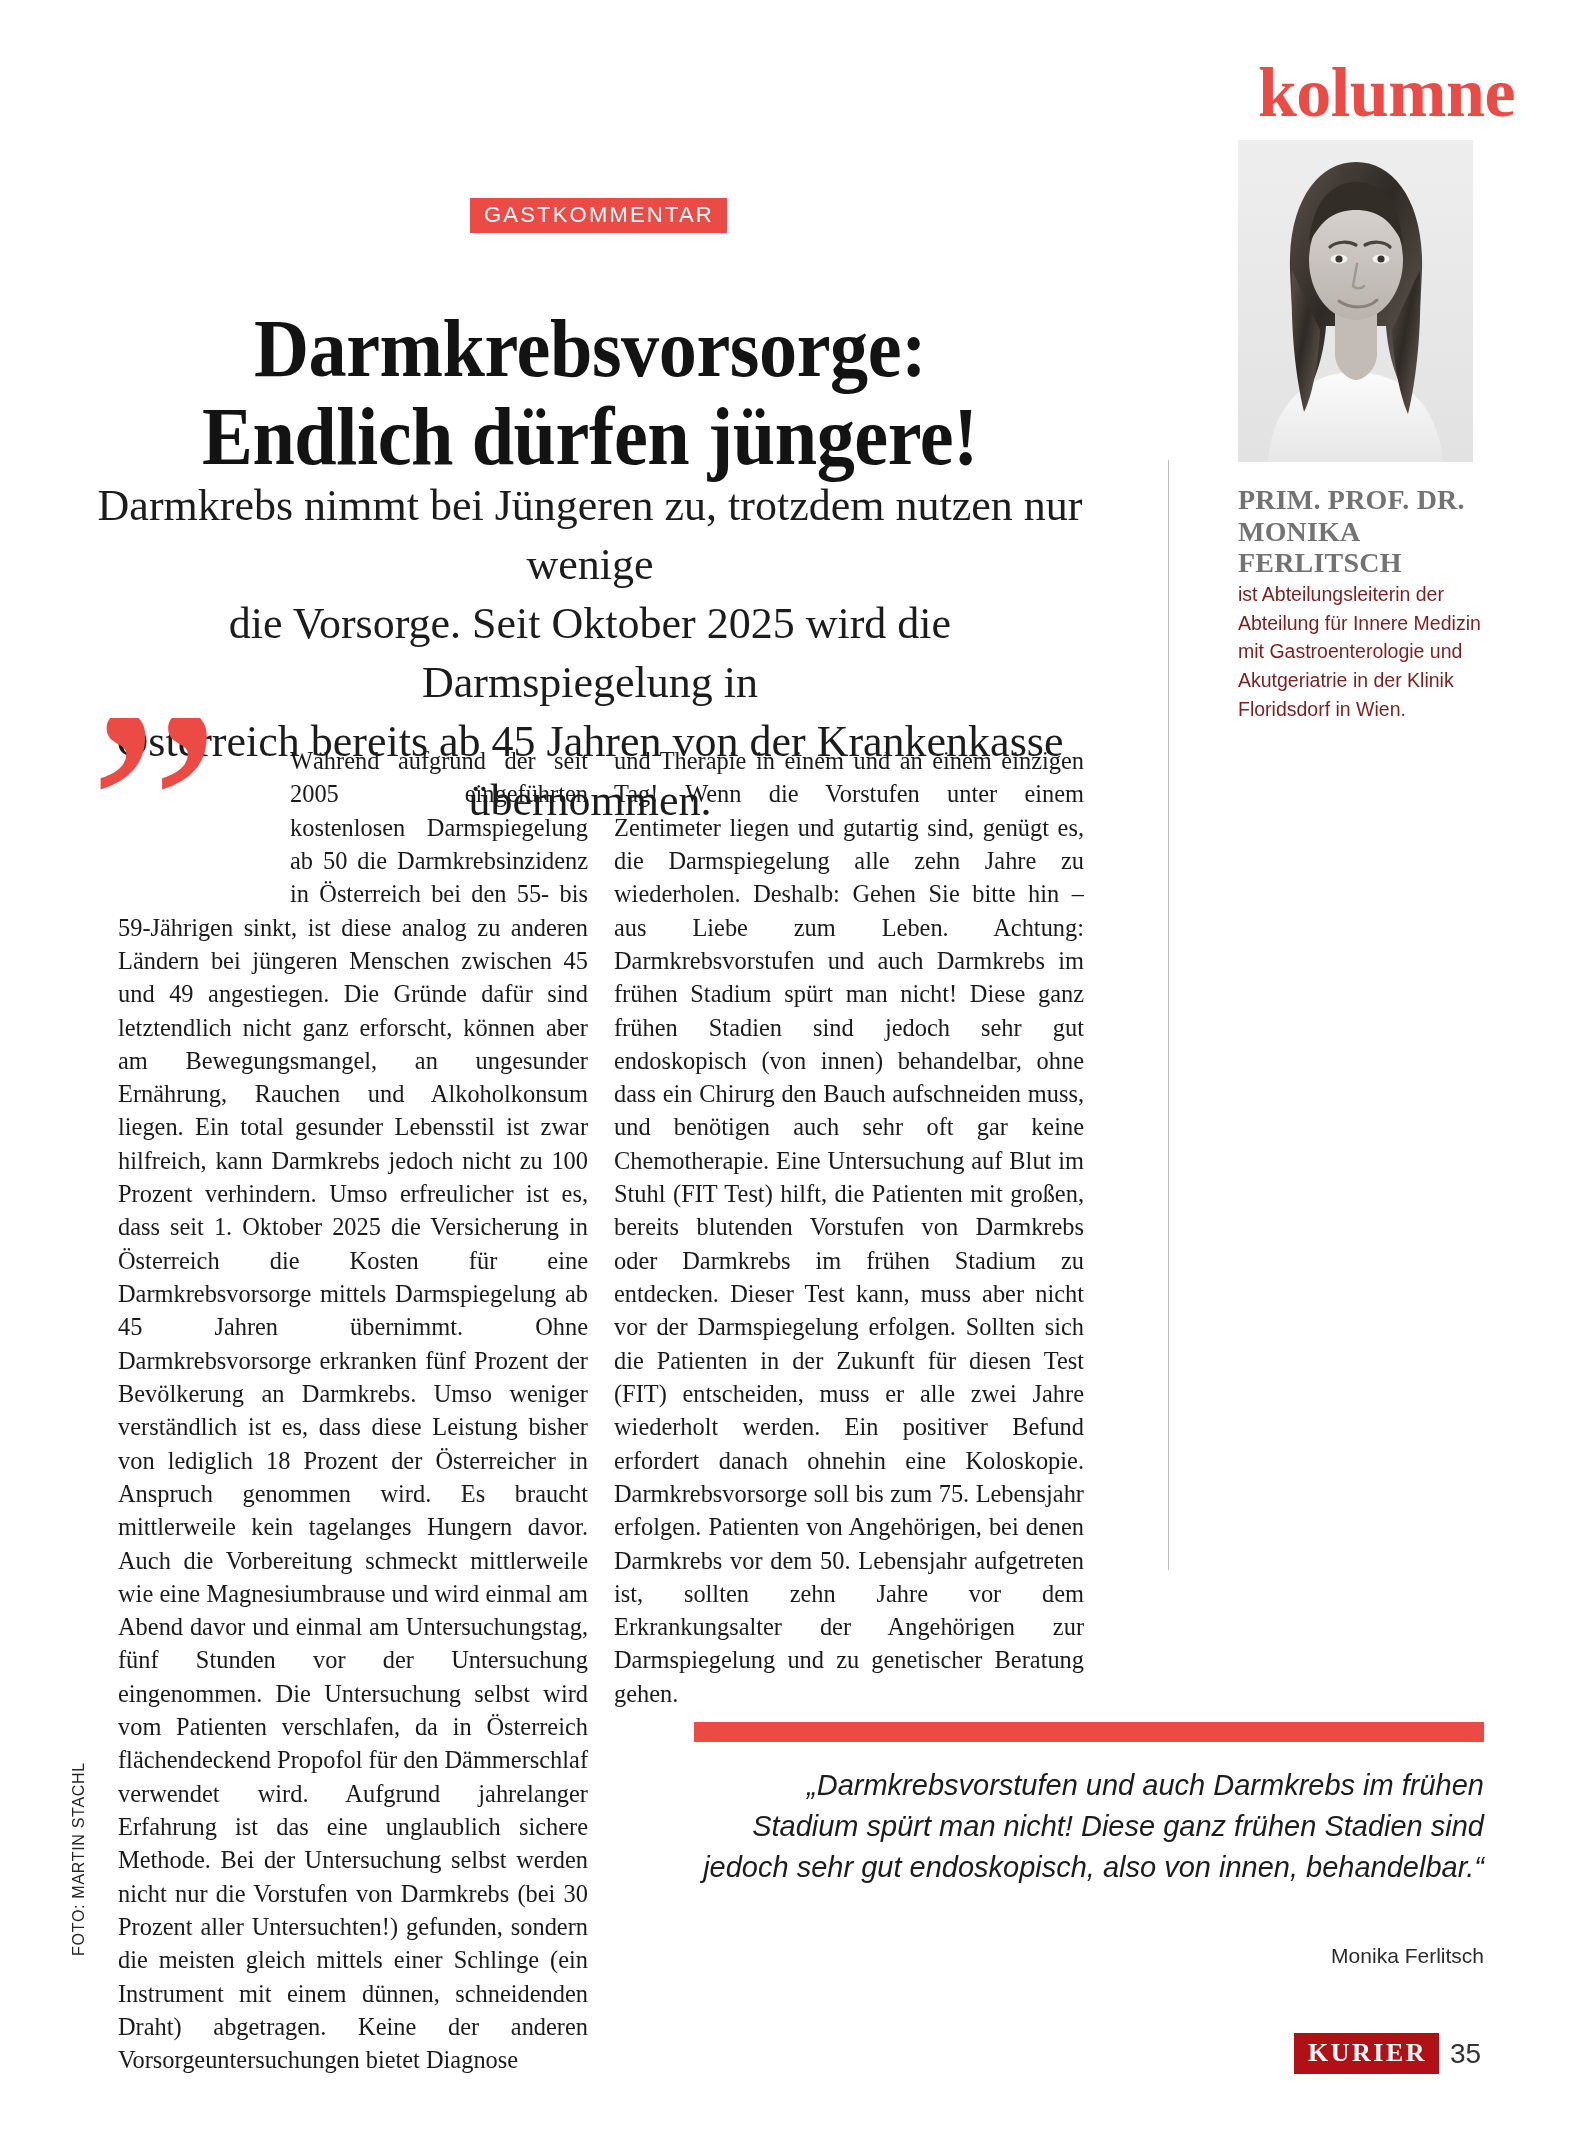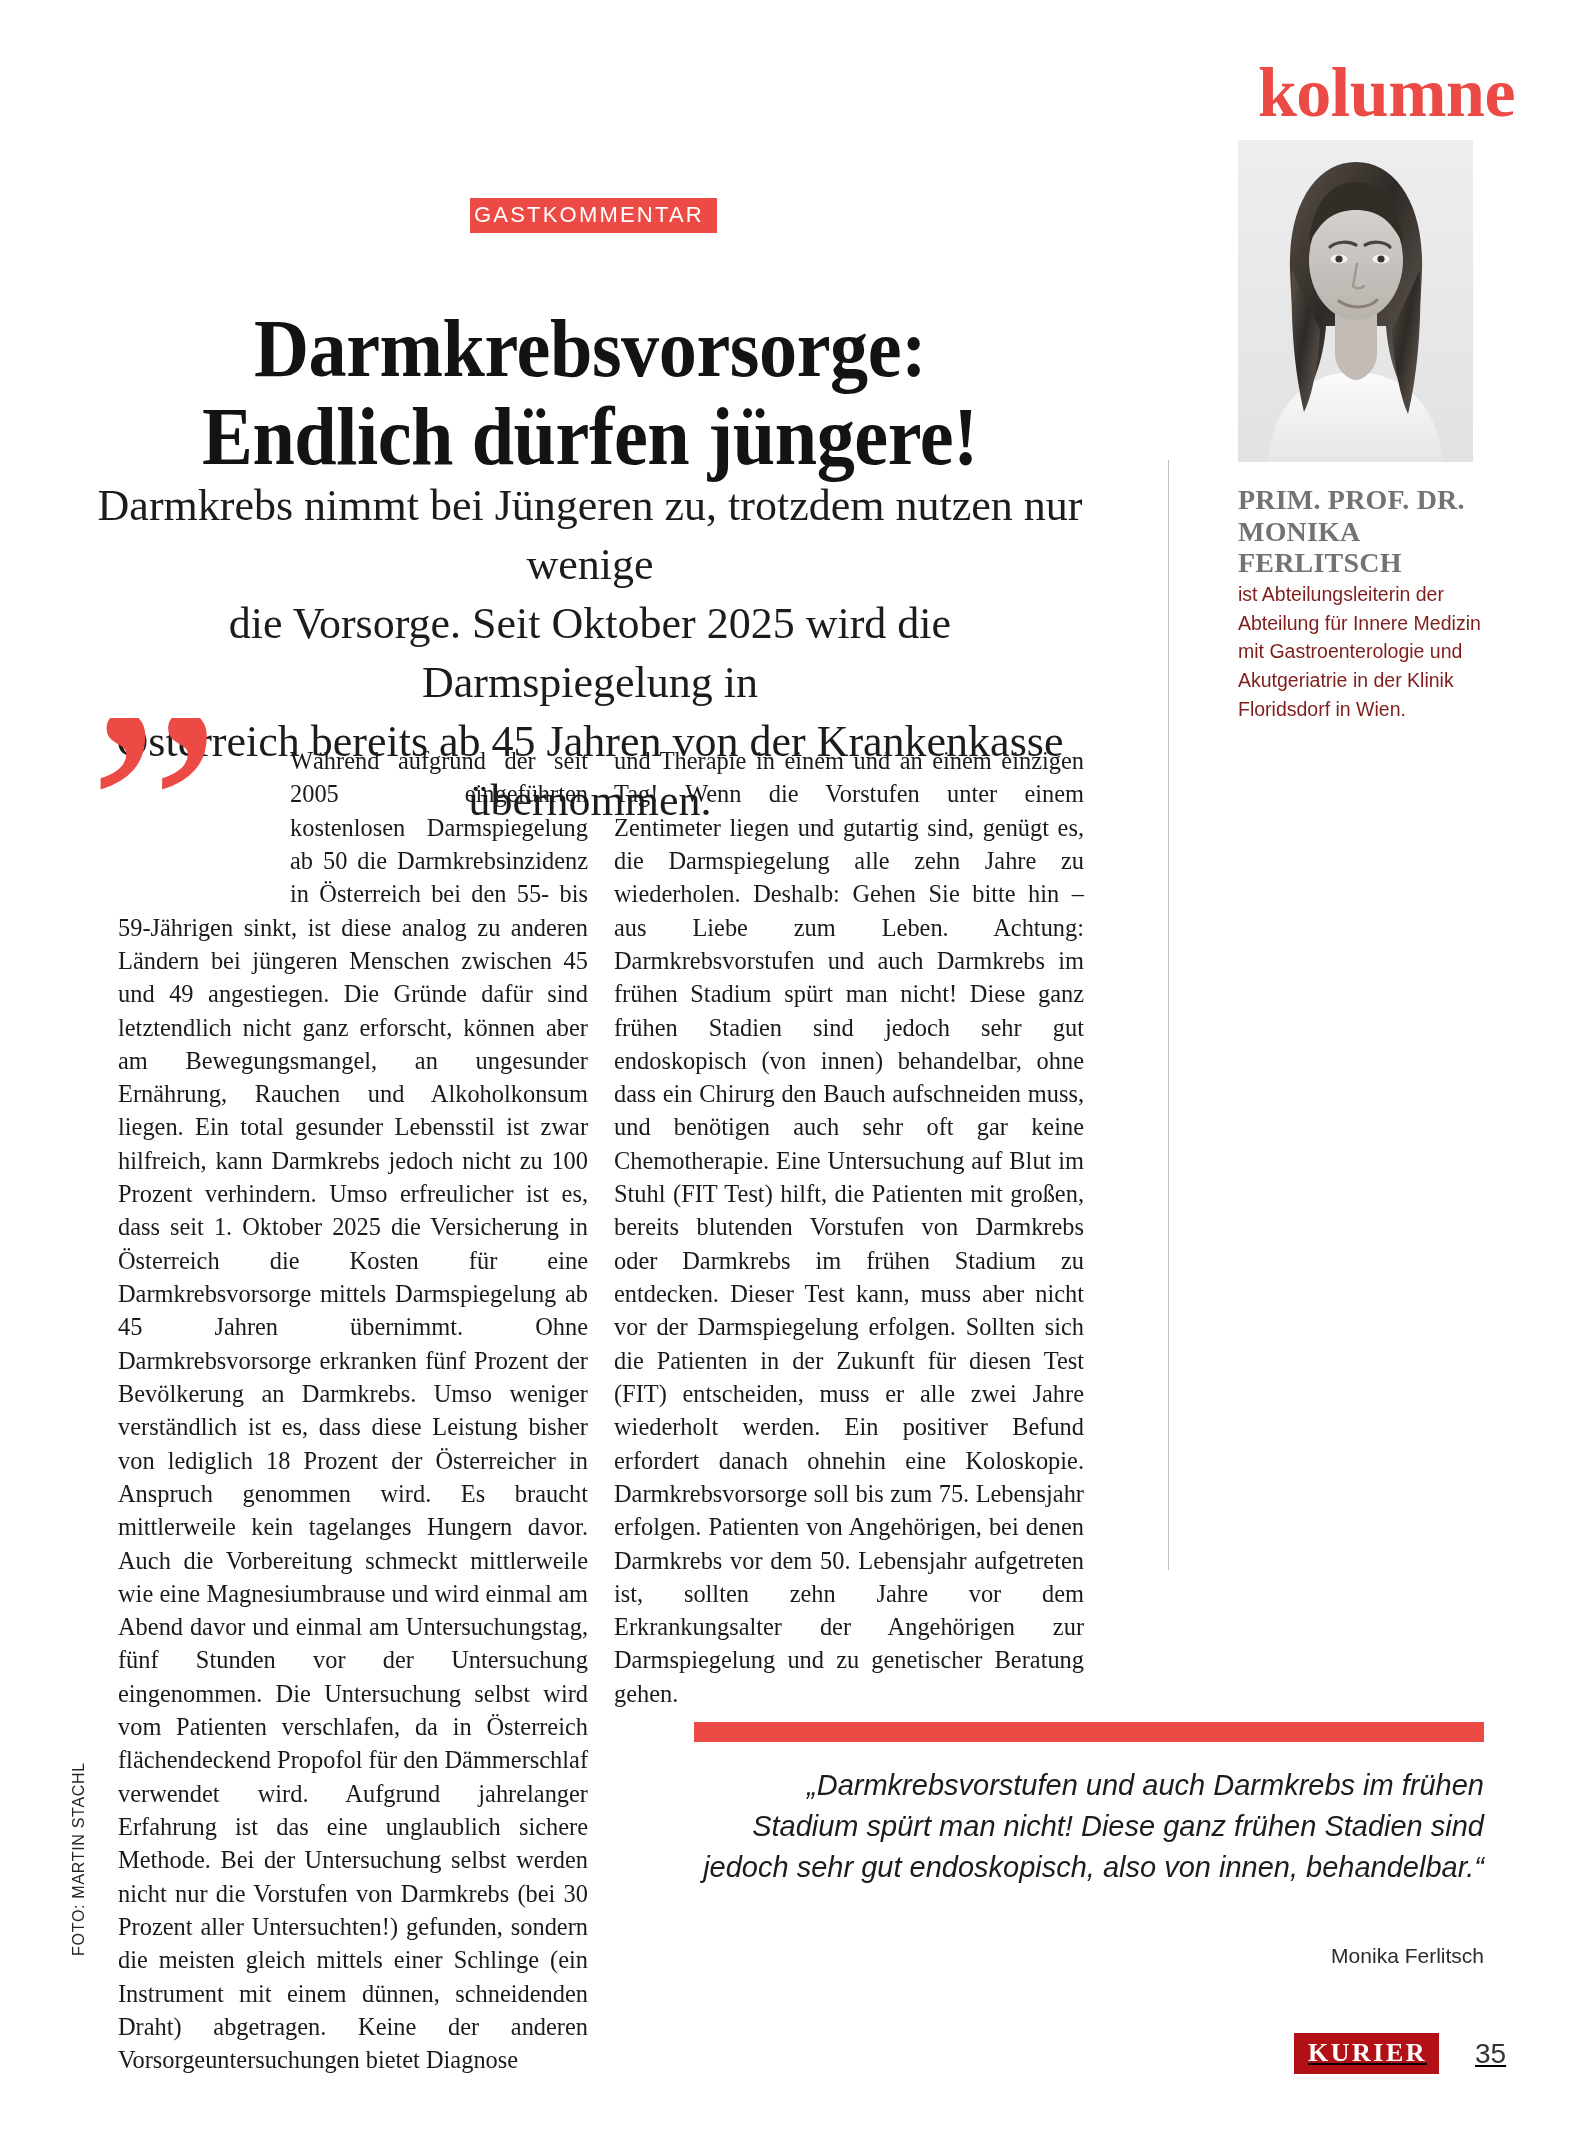--- a/index.html
+++ b/index.html
@@ -84,21 +84,21 @@
   
   #kicker {
     position: absolute;
     left: 470px;
     top: 198px;
     background: #ec4a45;
     color: #ffffff;
     font-family: "Liberation Sans", sans-serif;
     font-size: 22px;
     letter-spacing: 2.2px;
-    padding: 6px 13px 7px 4px;
+    padding: 6px 13px 7px 14px;
     line-height: 1;
   }
 
   
   #headline {
     position: absolute;
     left: 95px;
     top: 250px;
     width: 990px;
     text-align: center;
@@ -220,22 +220,21 @@
     color: #2b2b2b;
   }
 
   
   #footer {
     position: absolute;
     left: 1294px;
     top: 2033px;
     display: flex;
     align-items: center;
-    gap: 36px;
-    text-decoration: underline;
+    gap: 11px;
   }
   #kurier-logo {
     background: #b11116;
     color: #ffffff;
     font-family: "Liberation Serif", serif;
     font-weight: 700;
     font-size: 26px;
     letter-spacing: 2.5px;
     padding: 7px 12px 8px 14px;
     line-height: 1;

